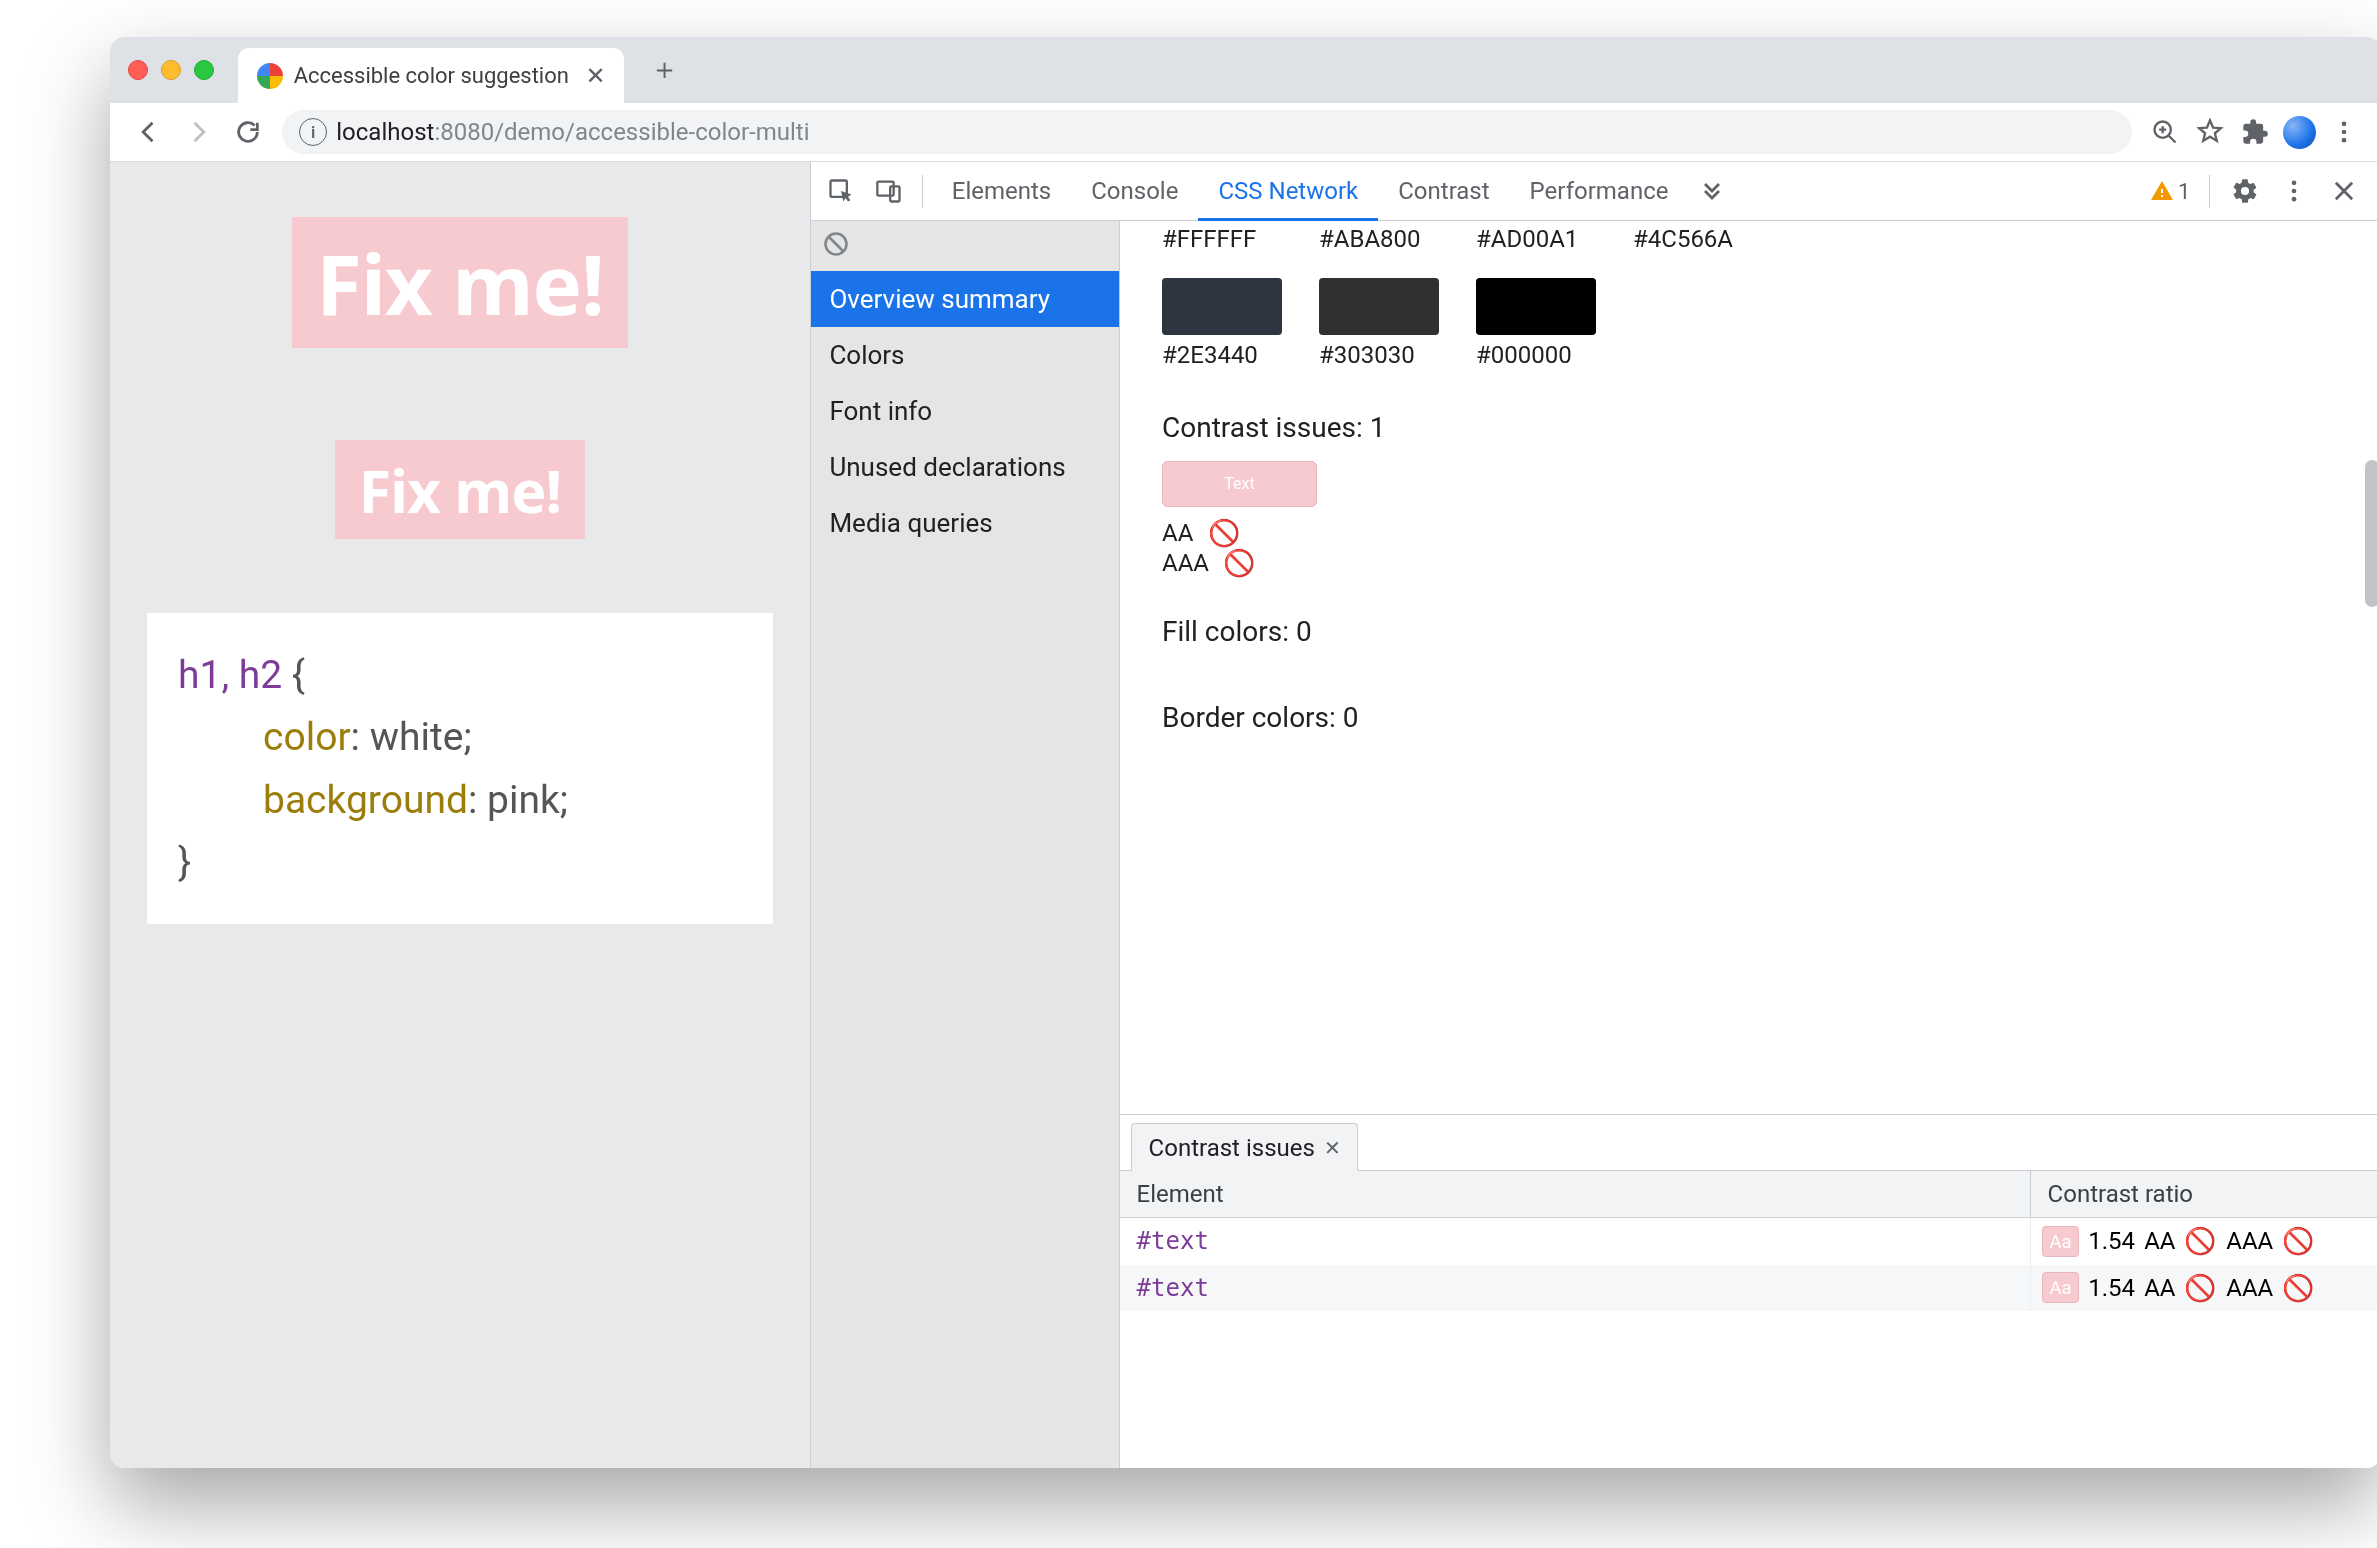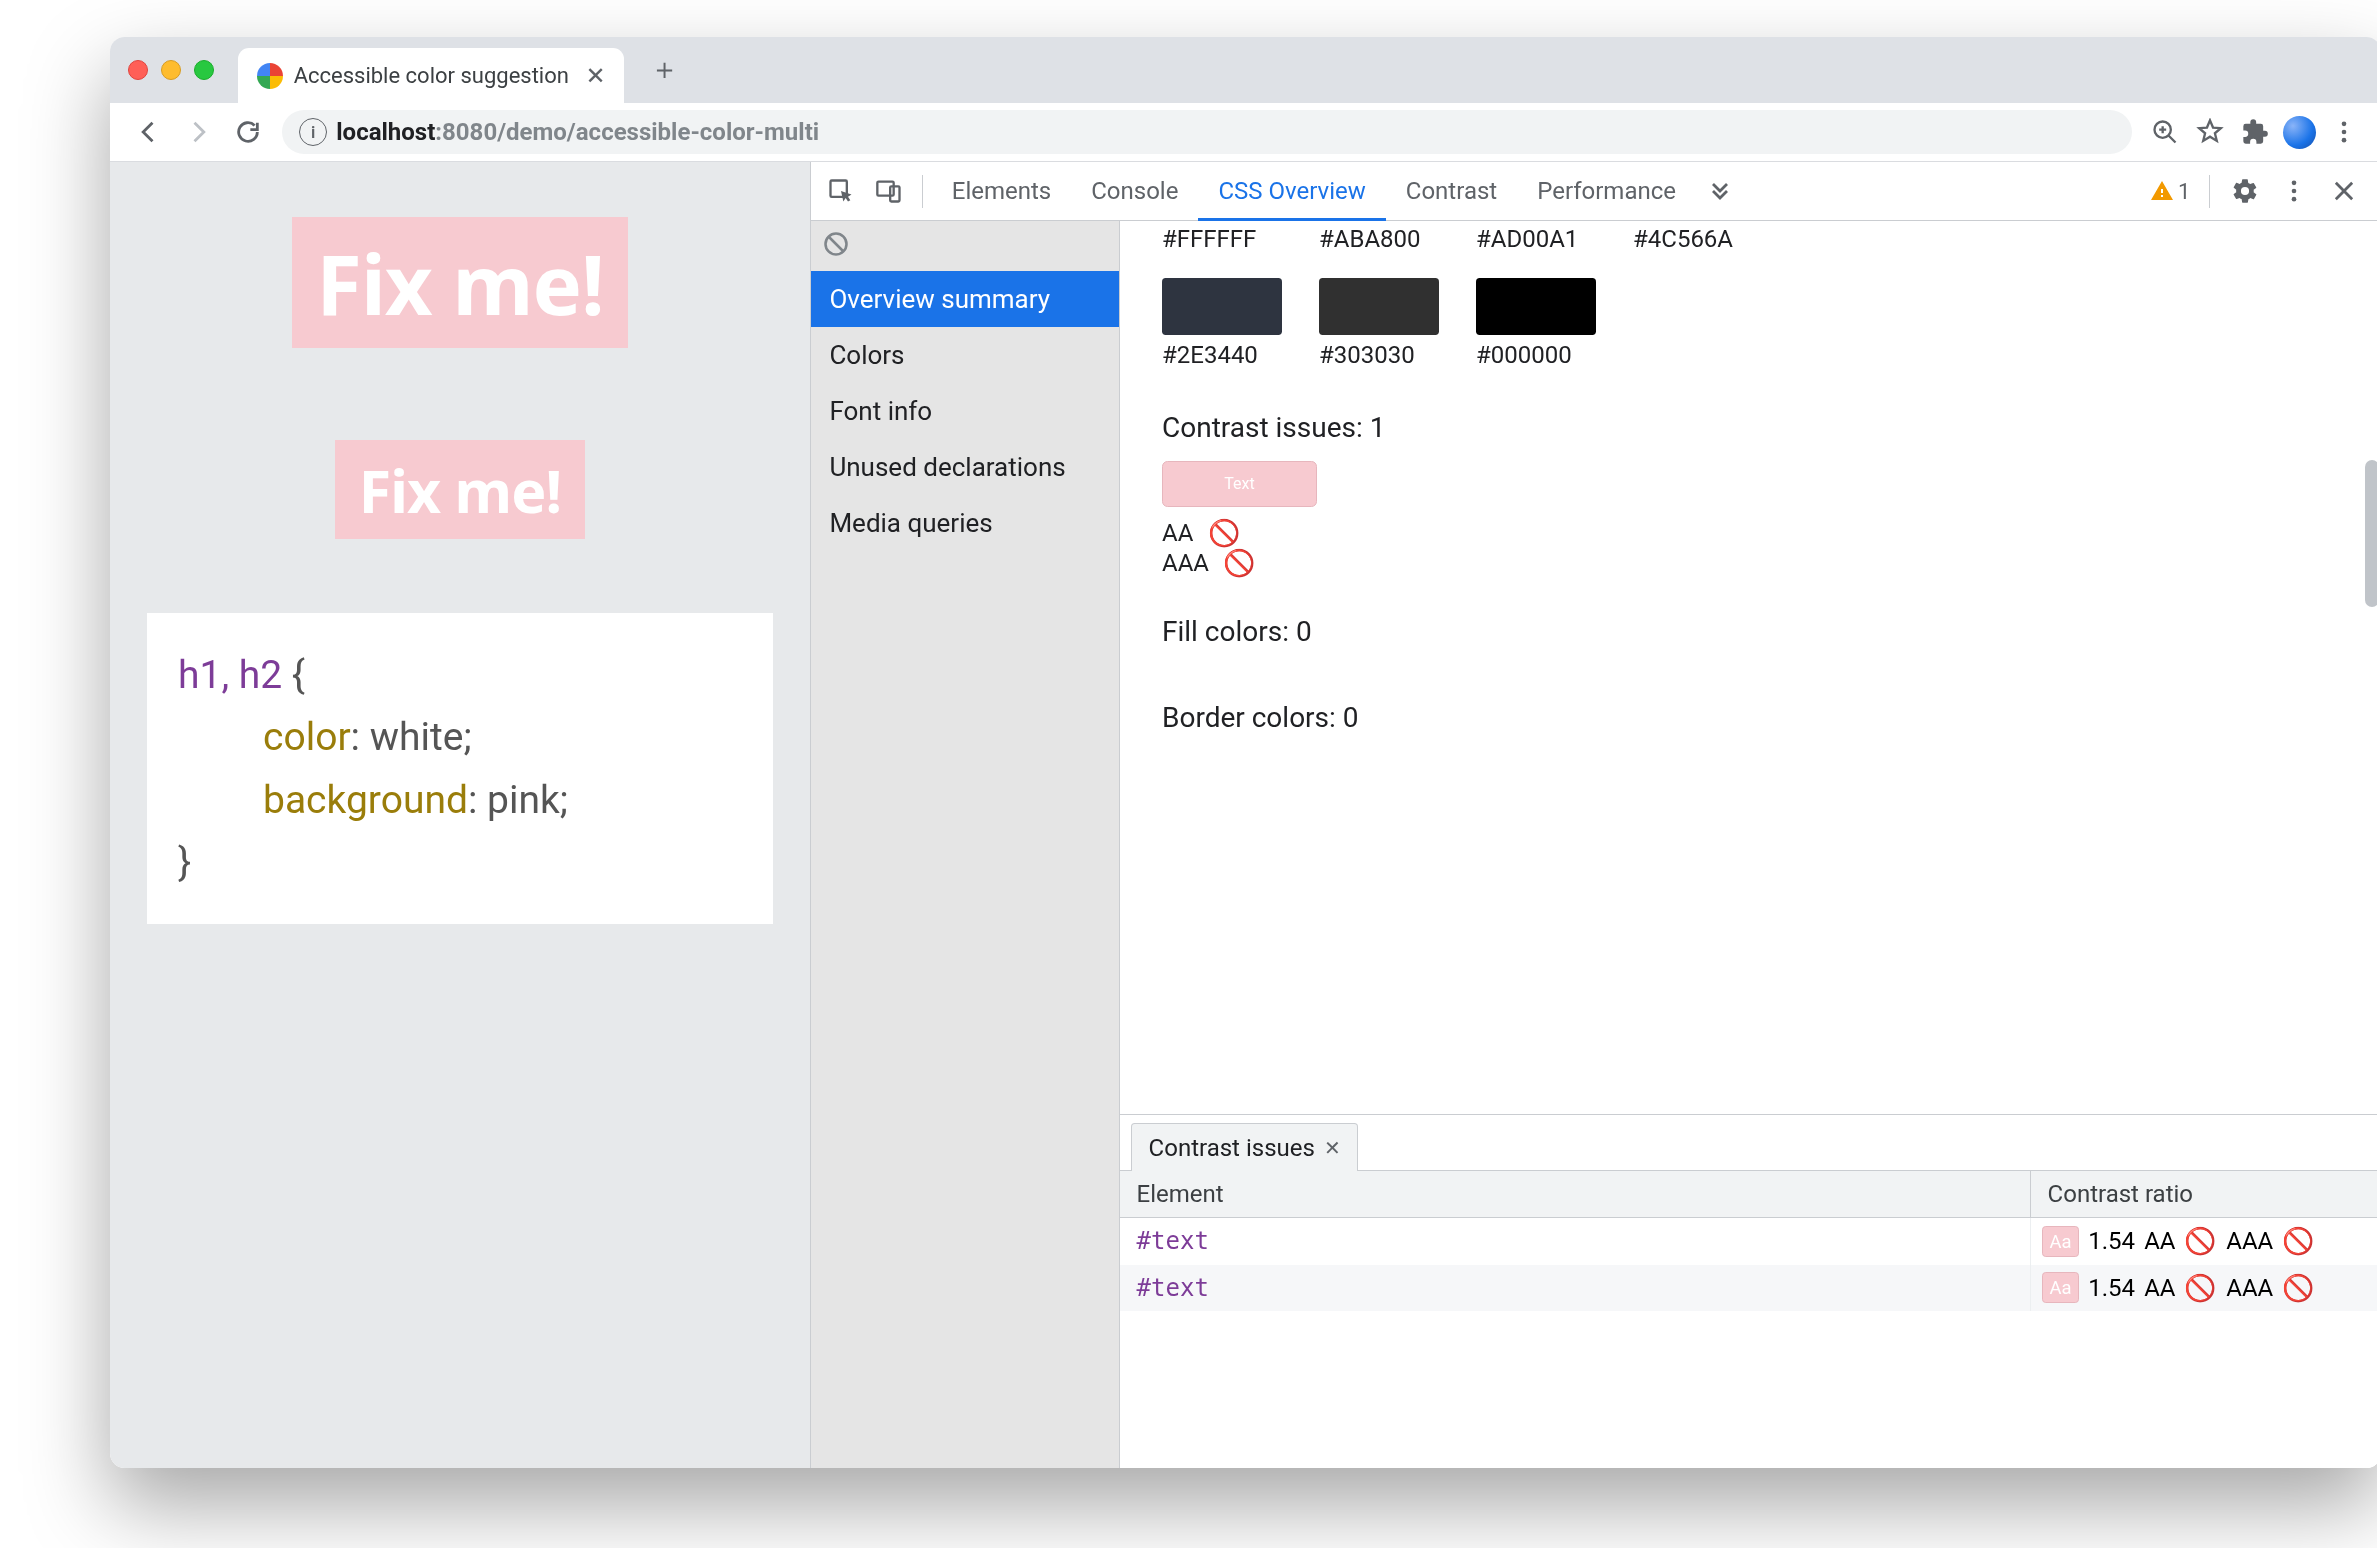--- a/index.html
+++ b/index.html
@@ -22,21 +22,21 @@
   }
   .tab .favicon { width: 26px; height: 26px; border-radius: 50%; background: conic-gradient(#ea4335 0deg 90deg,#fbbc05 90deg 180deg,#34a853 180deg 270deg,#4285f4 270deg 360deg);}
   .tab .title { font-size: 22px; color: #3c4043; white-space: nowrap; overflow:hidden; text-overflow: ellipsis; max-width: 295px;}
   .tab .close { font-size: 24px; color: #5f6368; margin-left: 5.5px;}
   .newtab { width: 37px; height: 37px; display:flex; align-items:center; justify-content:center; font-size: 29.5px; color:#5f6368; margin-left: 7.4px;}
   .toolbar { height: 59px; background: #fff; border-bottom: 0.9px solid #dadce0; display:flex; align-items:center; padding: 0 16.6px; gap: 5.5px;}
   .nav-btn { width: 44px; height: 44px; display:flex; align-items:center; justify-content:center; color:#5f6368; border-radius: 50%;}
   .nav-btn.disabled { color: #bdc1c6; }
   .omnibox { flex:1; height: 44px; background:#f1f3f4; border-radius:22px; display:flex; align-items:center; padding:0 16.6px; gap:9.2px; margin: 0 7.4px;}
   .omnibox .info { width:28px; height:28px; border:1.8px solid #5f6368; border-radius:50%; display:flex; align-items:center; justify-content:center; color:#5f6368; font-size:16.6px; font-weight:600;}
-  .omnibox .url { font-size: 24px; color:#202124;font-weight:bold; }
+  .omnibox .url { font-size: 24px; color:#202124; }
   .omnibox .url .gray { color:#80868b; }
   .right-tools { display:flex; align-items:center; gap:3.7px;}
   .tool { width:41px; height:41px; display:flex; align-items:center; justify-content:center; color:#5f6368;}
   .avatar { width:33px; height:33px; border-radius:50%; background: radial-gradient(circle at 30% 30%, #8ab4f8 0%, #1a73e8 60%, #174ea6 100%); }
   .content { flex:1; display:flex; overflow:hidden; }
   .page { width: 700px; background:#e7e9eb; padding: 55px 37px 37px 37px; display:flex; flex-direction:column; align-items:center; gap: 37px;}
   h1.fix { background:#f7cad0; color:#fff; font-size:83px; font-weight:700; padding: 9.2px 24px; font-family: system-ui, sans-serif; letter-spacing:-0.9px;}
   h2.fix { background:#f7cad0; color:#fff; font-size:59px; font-weight:700; padding: 9.2px 24px; font-family: system-ui, sans-serif; letter-spacing:-0.9px; margin-top: 55px;}
   .codebox { align-self: stretch; background:#fff; margin-top: 37px; padding: 31px; font-family: "SF Mono", Menlo, Consolas, monospace; font-size: 39px; line-height: 1.6; }
   .codebox .sel { color:#7d3c98; }
@@ -178,21 +178,21 @@
           </div>
           <div class="dt-icon">
             <svg class="icon" viewBox="0 0 24 24" fill="none" stroke="currentColor" stroke-width="2">
                 <rect x="2" y="4" width="14" height="12" rx="1"></rect>
                 <rect x="13" y="8" width="8" height="13" rx="1"></rect>
               </svg>
           </div>
           <div class="divv"></div>
           <div class="dt-tab">Elements</div>
           <div class="dt-tab">Console</div>
-          <div class="dt-tab active">CSS Overview</div>
+          <div class="dt-tab active">CSS Network</div>
           <div class="dt-tab">Contrast</div>
           <div class="dt-tab">Performance</div>
           <div class="dt-icon">
             <svg class="icon" viewBox="0 0 24 24" fill="none" stroke="currentColor" stroke-width="2.4">
                 <path d="M6 9l6 6 6-6M6 3l6 6 6-6" transform="translate(0 3)"></path>
               </svg>
           </div>
           <div class="dt-right">
             <div class="warn-chip">
               <svg width="24" height="24" viewBox="0 0 24 24" fill="#f29900">

